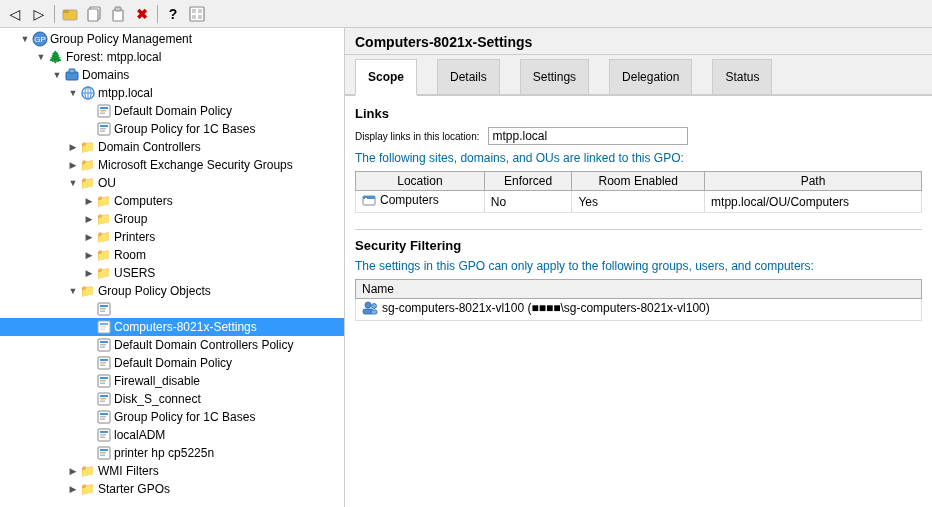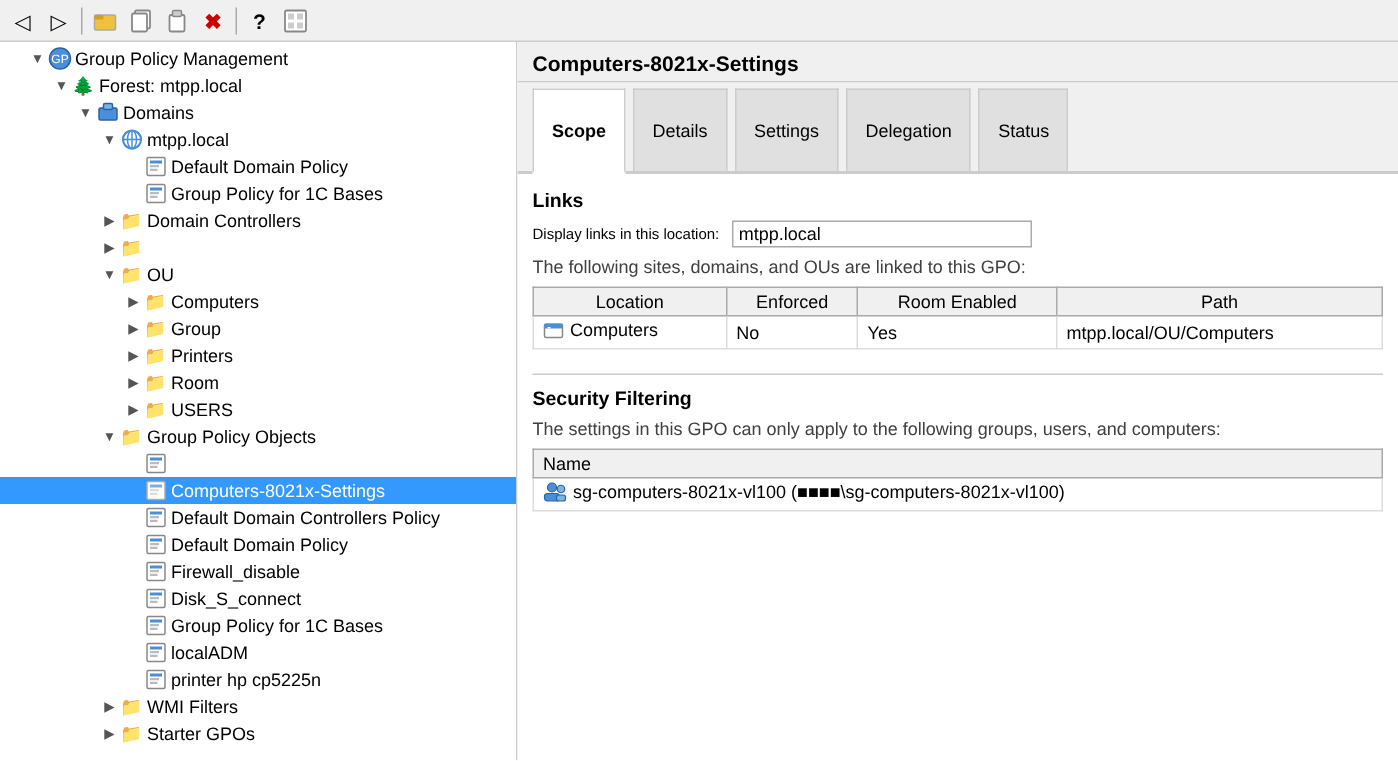--- a/index.html
+++ b/index.html
@@ -99,25 +99,25 @@
     }
 
     
     .tabs {
       display: flex;
       border-bottom: 2px solid #ccc;
       background: #f0f0f0;
       padding: 0 10px;
     }
     .tab {
-      padding: 20px 12px;
+      padding: 10px 12px;
       border: 1px solid #ccc;
       border-bottom: none;
       background: #e0e0e0;
-      margin-right: 5px;
+      margin-right: 20px;
       margin-top: 4px;
       cursor: pointer;
       font-size: 12px;
     }
     .tab.active {
       background: #fff;
       border-bottom: 2px solid #fff;
       margin-bottom: -2px;
       font-weight: bold;
     }
@@ -148,21 +148,21 @@
       border: 1px solid #aaa;
       padding: 1px 4px;
       font-size: 12px;
       width: 200px;
       background: #fff;
     }
 
     .desc-text {
       font-size: 12px;
       margin-bottom: 6px;
-      color: #404040;
+      color: #0369a1;
     }
 
     
     .gp-table {
       width: 100%;
       border-collapse: collapse;
       font-size: 12px;
       border: 1px solid #aaa;
     }
     .gp-table th {
@@ -352,20 +352,21 @@
       <span class="tree-label">Domain Controllers</span>
     </div>
 
     <div class="tree-item">
       <span class="tree-indent"></span>
       <span class="tree-indent"></span>
       <span class="tree-indent"></span>
       <span class="tree-indent"></span>
       <span class="tree-expand">▶</span>
       <span class="tree-icon">📁</span>
+      <span class="tree-label">Microsoft Exchange Security Groups</span>
     </div>
 
     <div class="tree-item">
       <span class="tree-indent"></span>
       <span class="tree-indent"></span>
       <span class="tree-indent"></span>
       <span class="tree-indent"></span>
       <span class="tree-expand">▼</span>
       <span class="tree-icon">📁</span>
       <span class="tree-label">OU</span>

